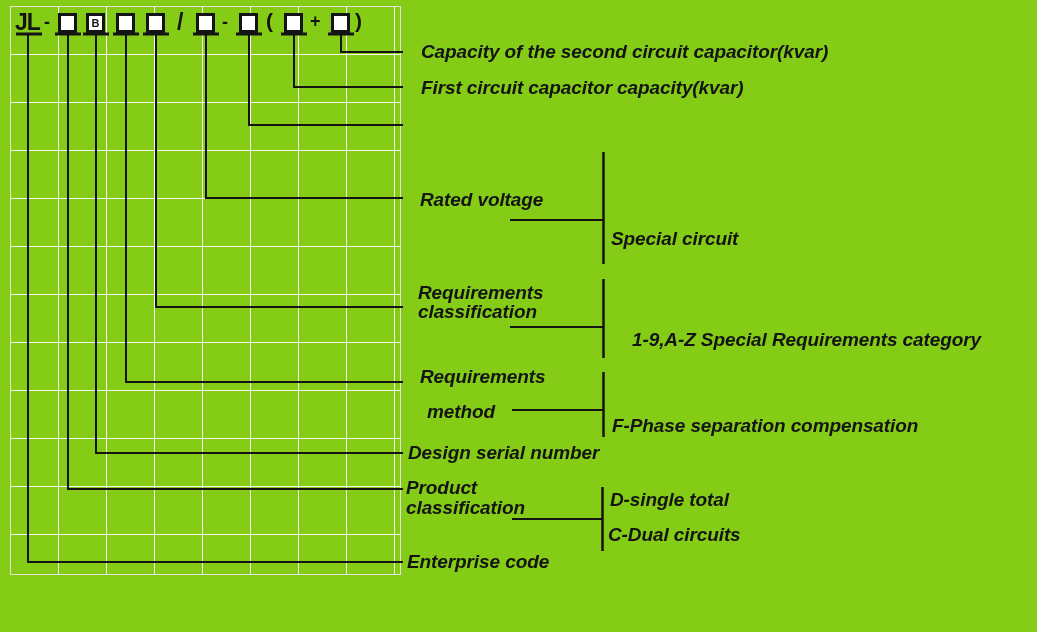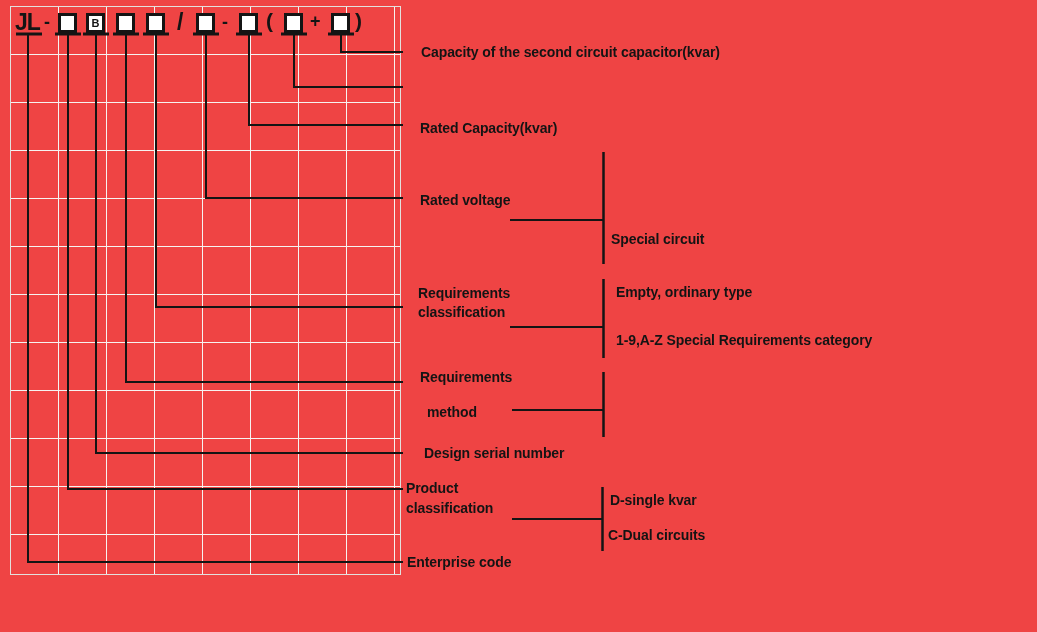--- a/index.html
+++ b/index.html
@@ -1,19 +1,19 @@
 <!DOCTYPE html>
 <html><head>
 <meta charset="utf-8">
 <style>
   html,body{margin:0;padding:0;background:#fff;}
   .canvas{
     position:relative;
     width:1037px;height:632px;
-    background:#ef4444;
+    background:#84cc16;
     font-family:"Liberation Sans",sans-serif;
     font-weight:bold;
     color:#141414;
     overflow:hidden;
   }
   .frame{
     position:absolute;left:10px;top:6px;width:389px;height:567px;
     border:1px solid #e3e0dd;
     background-image:
       repeating-linear-gradient(to right,transparent 0 47px,#f6f3f1 47px 48px),
@@ -28,21 +28,21 @@
   .sym{position:absolute;white-space:nowrap;}
   .prefix{left:15px;top:9px;font-size:23px;letter-spacing:-1px;}
   .dash1{left:44px;top:12px;font-size:18px;}
   .slash{left:177px;top:9px;font-size:23px;}
   .dash2{left:222px;top:12px;font-size:18px;}
   .popen{left:266px;top:9px;font-size:21px;}
   .plus{left:310px;top:11px;font-size:18px;}
   .pclose{left:355px;top:9px;font-size:21px;}
   .lbl{
     position:absolute;transform:translateY(-50%);
-    font-size:14px;letter-spacing:-0.1px;white-space:nowrap;
+    font-size:19px;letter-spacing:-0.1px;white-space:nowrap;font-style:italic;
   }
 </style>
 </head>
 <body>
 
 <div class="canvas">
 
   <div class="frame"></div>
 
   <svg class="lines" width="1037" height="632" viewBox="0 0 1037 632">
@@ -74,30 +74,30 @@
   <div class="codebox" style="left:196px"></div>
   <span class="sym dash2">-</span>
   <div class="codebox" style="left:239px"></div>
   <span class="sym popen">(</span>
   <div class="codebox" style="left:284px"></div>
   <span class="sym plus">+</span>
   <div class="codebox" style="left:331px"></div>
   <span class="sym pclose">)</span>
 
   <div class="lbl" style="left:421px;top:52px">Capacity of the second circuit capacitor(kvar)</div>
-  <div class="lbl" style="left:420px;top:128px">Rated Capacity(kvar)</div>
+  <div class="lbl" style="left:421px;top:88px">First circuit capacitor capacity(kvar)</div>
   <div class="lbl" style="left:420px;top:200px">Rated voltage</div>
   <div class="lbl" style="left:418px;top:293px">Requirements</div>
   <div class="lbl" style="left:418px;top:312px">classification</div>
   <div class="lbl" style="left:420px;top:377px">Requirements</div>
   <div class="lbl" style="left:427px;top:412px">method</div>
-  <div class="lbl" style="left:424px;top:453px">Design serial number</div>
+  <div class="lbl" style="left:408px;top:453px">Design serial number</div>
   <div class="lbl" style="left:406px;top:488px">Product</div>
   <div class="lbl" style="left:406px;top:508px">classification</div>
   <div class="lbl" style="left:407px;top:562px">Enterprise code</div>
 
   <div class="lbl" style="left:611px;top:239px">Special circuit</div>
-  <div class="lbl" style="left:616px;top:292px">Empty, ordinary type</div>
-  <div class="lbl" style="left:616px;top:340px">1-9,A-Z Special Requirements category</div>
-  <div class="lbl" style="left:610px;top:500px">D-single kvar</div>
+  <div class="lbl" style="left:632px;top:340px">1-9,A-Z Special Requirements category</div>
+  <div class="lbl" style="left:612px;top:426px">F-Phase separation compensation</div>
+  <div class="lbl" style="left:610px;top:500px">D-single total</div>
   <div class="lbl" style="left:608px;top:535px">C-Dual circuits</div>
 
 </div>
 
 </body></html>

